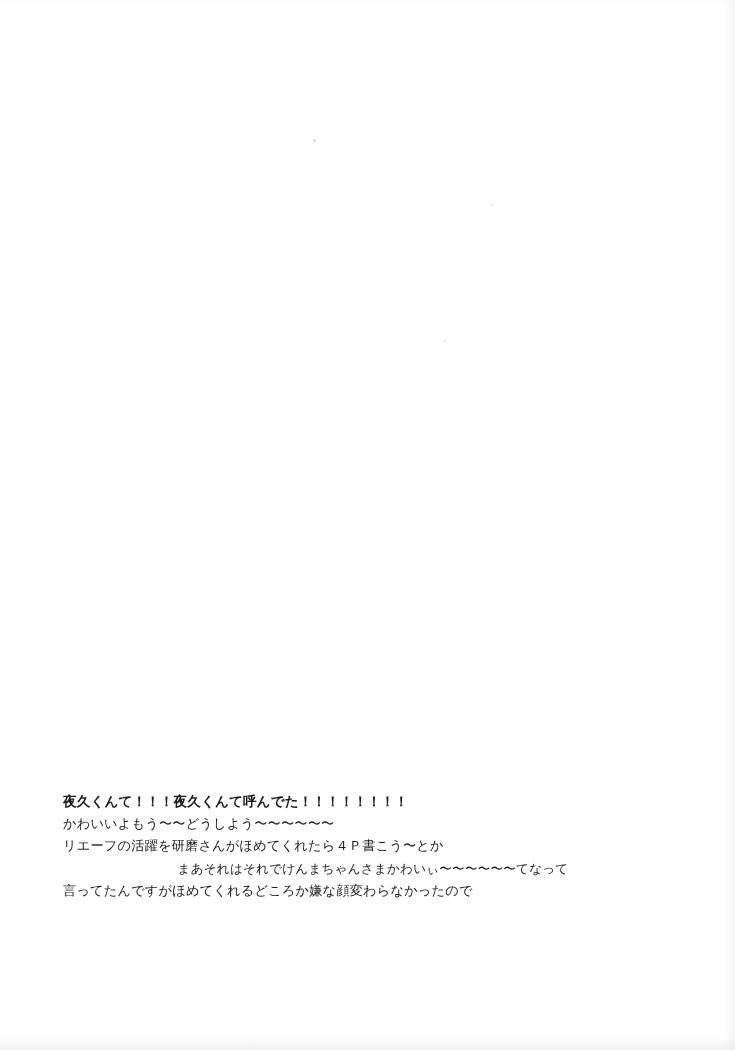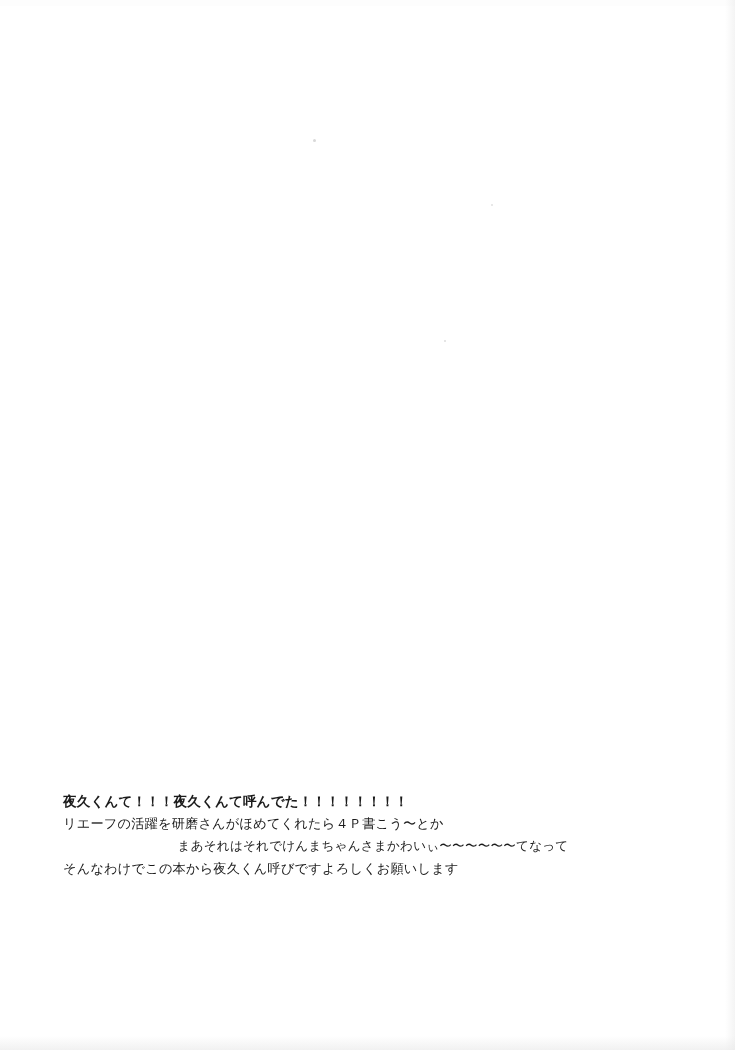--- a/index.html
+++ b/index.html
@@ -90,18 +90,19 @@
   <div class="top-edge"></div>
   <div class="right-edge"></div>
   <div class="bottom-edge"></div>
 
   <div class="speck s1"></div>
   <div class="speck s2"></div>
   <div class="speck s3"></div>
 
   <div class="afterword">
     <p class="emph">夜久くんて！！！夜久くんて呼んでた！！！！！！！！</p>
+    <p>かわいいよもう〜〜どうしよう〜〜〜〜〜〜</p>
     <p>リエーフの活躍を研磨さんがほめてくれたら４Ｐ書こう〜とか</p>
     <p class="small">まあそれはそれでけんまちゃんさまかわいぃ〜〜〜〜〜〜てなって</p>
-    <p>そんなわけでこの本から夜久くん呼びですよろしくお願いします</p>
+    <p>言ってたんですがほめてくれるどころか嫌な顔変わらなかったので</p>
   </div>
 
 </div>
 
 </body></html>

